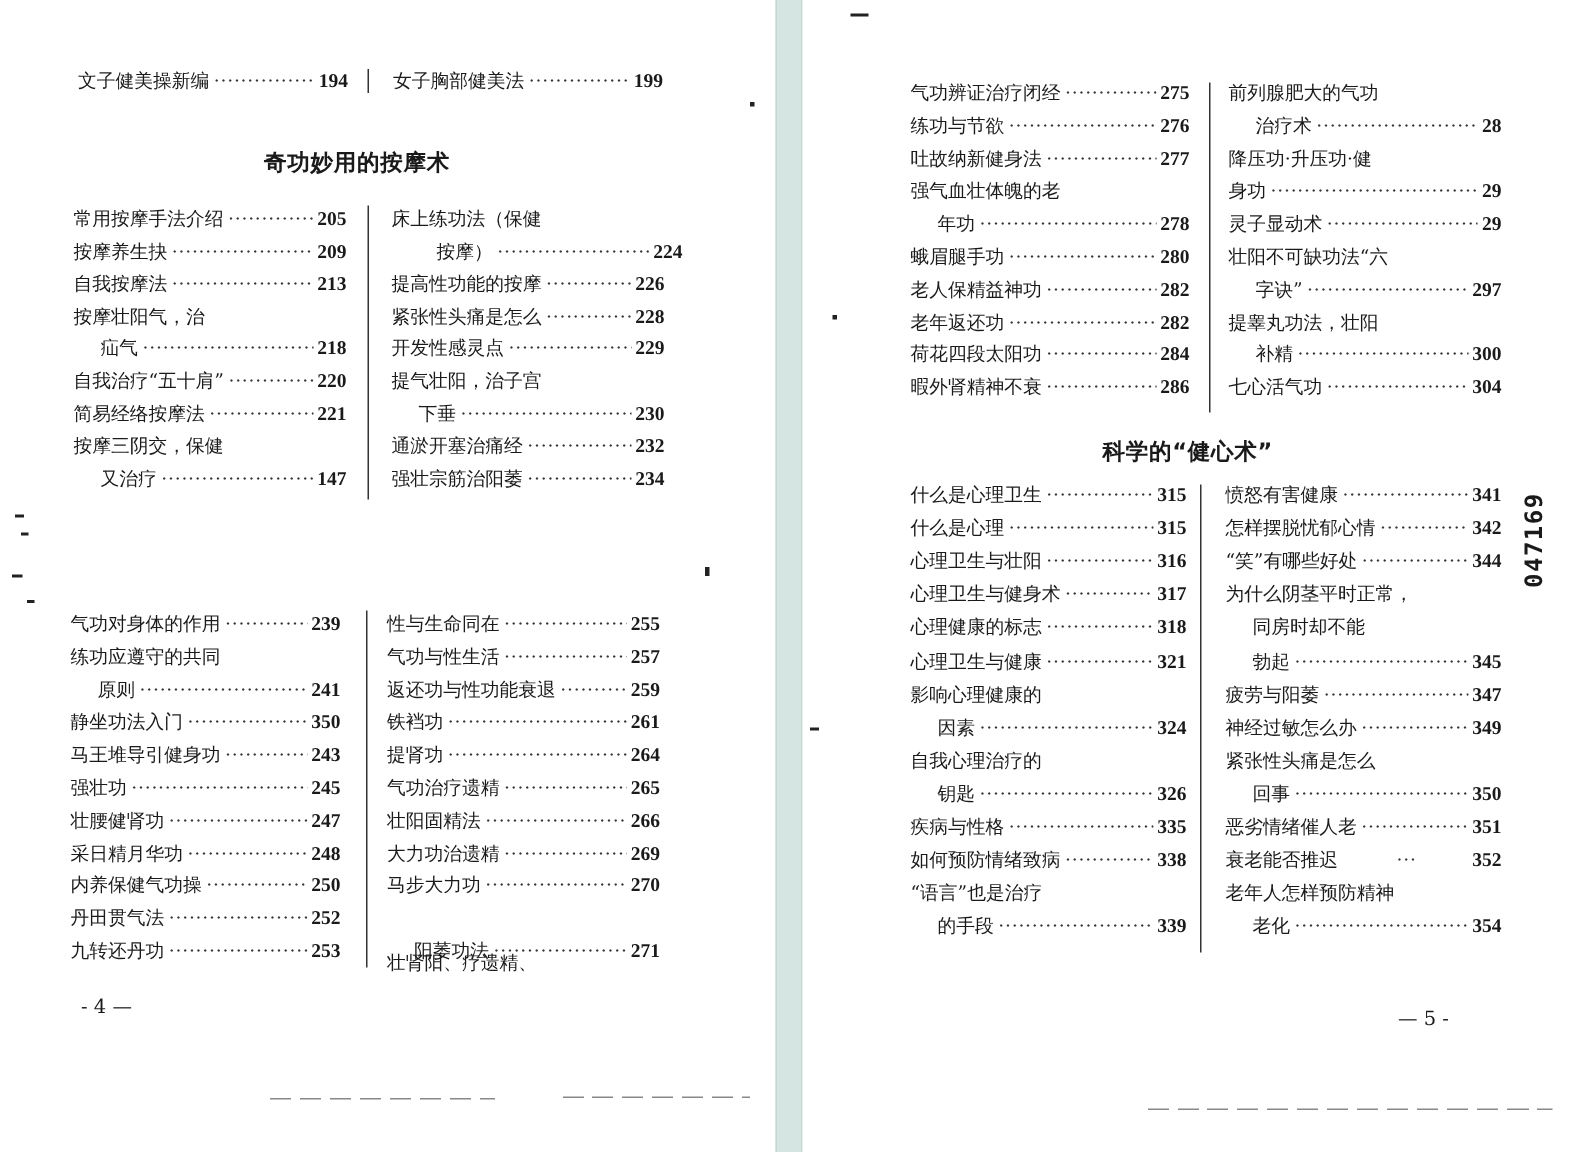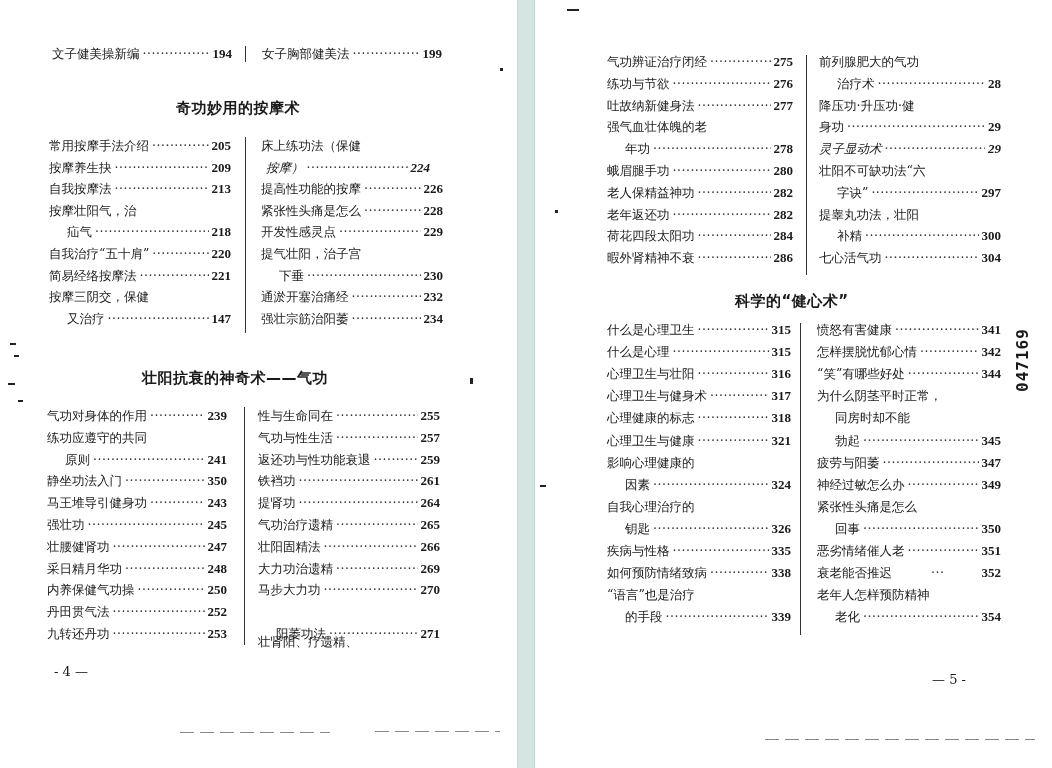--- a/index.html
+++ b/index.html
@@ -86,21 +86,21 @@
         <span class="t">又治疗</span>
         <span class="dots"></span>
         <span class="p">147</span>
       </div>
     </div>
   <div class="vrule" style="left:245px; top:137px; height:196px;"></div>
   <div id="l-s1-c2">
       <div class="entry" style="left: 261px; top: 139px; width: 182px;">
         <span class="t">床上练功法（保健</span>
       </div>
-      <div class="entry" style="left: 266px; top: 160.6px; width: 164px; font-style: italic;">
+      <div class="entry" style="left: 291px; top: 160.6px; width: 164px;">
         <span class="t">按摩）</span>
         <span class="dots"></span>
         <span class="p">224</span>
       </div>
       <div class="entry" style="left: 261px; top: 182.2px; width: 182px;">
         <span class="t">提高性功能的按摩</span>
         <span class="dots"></span>
         <span class="p">226</span>
       </div>
       <div class="entry" style="left: 261px; top: 203.8px; width: 182px;">
@@ -126,21 +126,20 @@
         <span class="dots"></span>
         <span class="p">232</span>
       </div>
       <div class="entry" style="left: 261px; top: 311.8px; width: 182px;">
         <span class="t">强壮宗筋治阳萎</span>
         <span class="dots"></span>
         <span class="p">234</span>
       </div>
     </div>
 
-  <div class="heading" style="left:142px; top:369px;">壮阳抗衰的神奇术——气功</div>
 
   <div id="l-s2-c1">
       <div class="entry" style="left: 47px; top: 409px; width: 180px;">
         <span class="t">气功对身体的作用</span>
         <span class="dots"></span>
         <span class="p">239</span>
       </div>
       <div class="entry" style="left: 47px; top: 430.8px; width: 180px;">
         <span class="t">练功应遵守的共同</span>
       </div>
@@ -326,21 +325,21 @@
         <span class="p">28</span>
       </div>
       <div class="entry" style="left: 284px; top: 98.6px; width: 182px;">
         <span class="t">降压功·升压功·健</span>
       </div>
       <div class="entry" style="left: 284px; top: 120.4px; width: 182px;">
         <span class="t">身功</span>
         <span class="dots"></span>
         <span class="p">29</span>
       </div>
-      <div class="entry" style="left: 284px; top: 142.2px; width: 182px; font-style: italic;">
+      <div class="entry" style="left: 284px; top: 142.2px; width: 182px;">
         <span class="t">灵子显动术</span>
         <span class="dots"></span>
         <span class="p">29</span>
       </div>
       <div class="entry" style="left: 284px; top: 164px; width: 182px;">
         <span class="t">壮阳不可缺功法“六</span>
       </div>
       <div class="entry" style="left: 302px; top: 185.8px; width: 164px;">
         <span class="t">字诀”</span>
         <span class="dots"></span>

